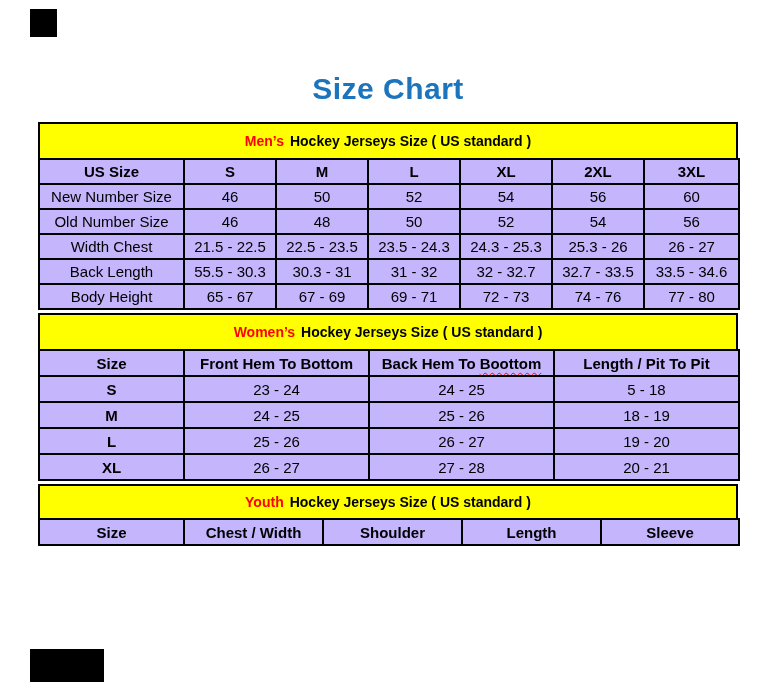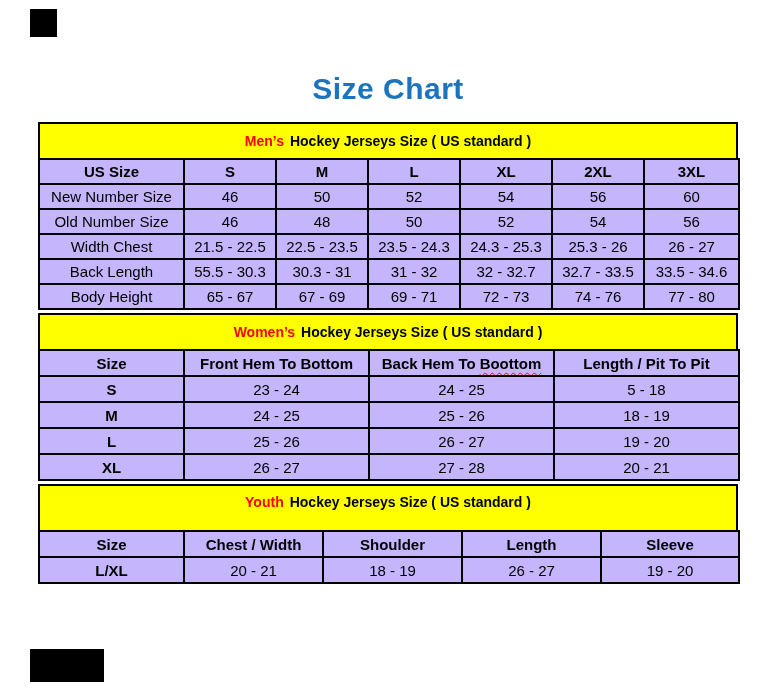--- a/index.html
+++ b/index.html
@@ -28,21 +28,21 @@
   .tables { position: absolute; top: 122px; left: 38px; width: 700px; }
   .section + .section { margin-top: 3px; }
 
   .banner {
     height: 38px; line-height: 34px;
     background: #FFFF00;
     border: 2px solid #000000;
     text-align: center;
     font-size: 14px; font-weight: bold;
   }
-  .banner-youth { height: 48px; line-height: 32px; }
+  .banner-youth { height: 36px; line-height: 32px; }
   .banner .hl { color: #FF0000; margin-right: 6px; }
 
   table {
     border-collapse: collapse;
     table-layout: fixed;
     width: 700px;
     margin-top: -2px;
     background: #c4b5fd;
   }
   th, td {
@@ -213,25 +213,18 @@
             <col style="width:138px">
         </colgroup>
         <tbody>
           <tr>
             <th>Size</th>
             <th>Chest / Width</th>
             <th>Shoulder</th>
             <th>Length</th>
             <th>Sleeve</th>
           </tr>
-          <tr>
-            <td>L/XL</td>
-            <td>20 - 21</td>
-            <td>18 - 19</td>
-            <td>26 - 27</td>
-            <td>19 - 20</td>
-          </tr>
         </tbody>
       </table>
     </div>
 
   </div>
 </div>
 
 </body></html>

